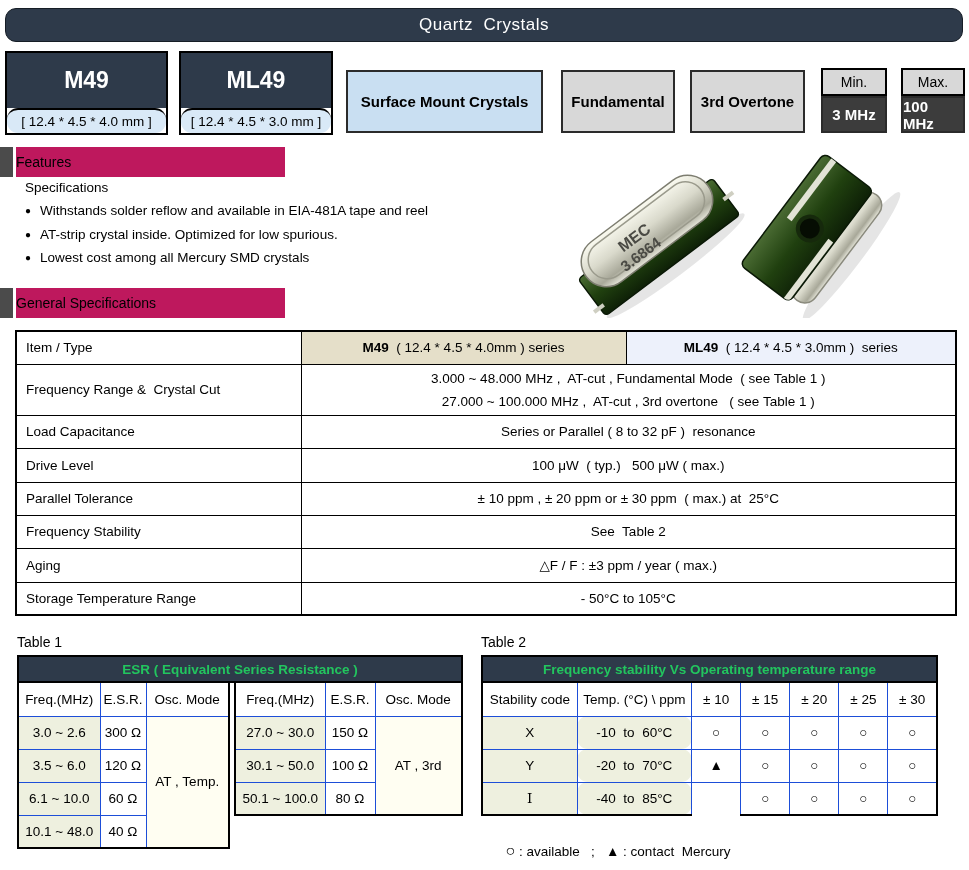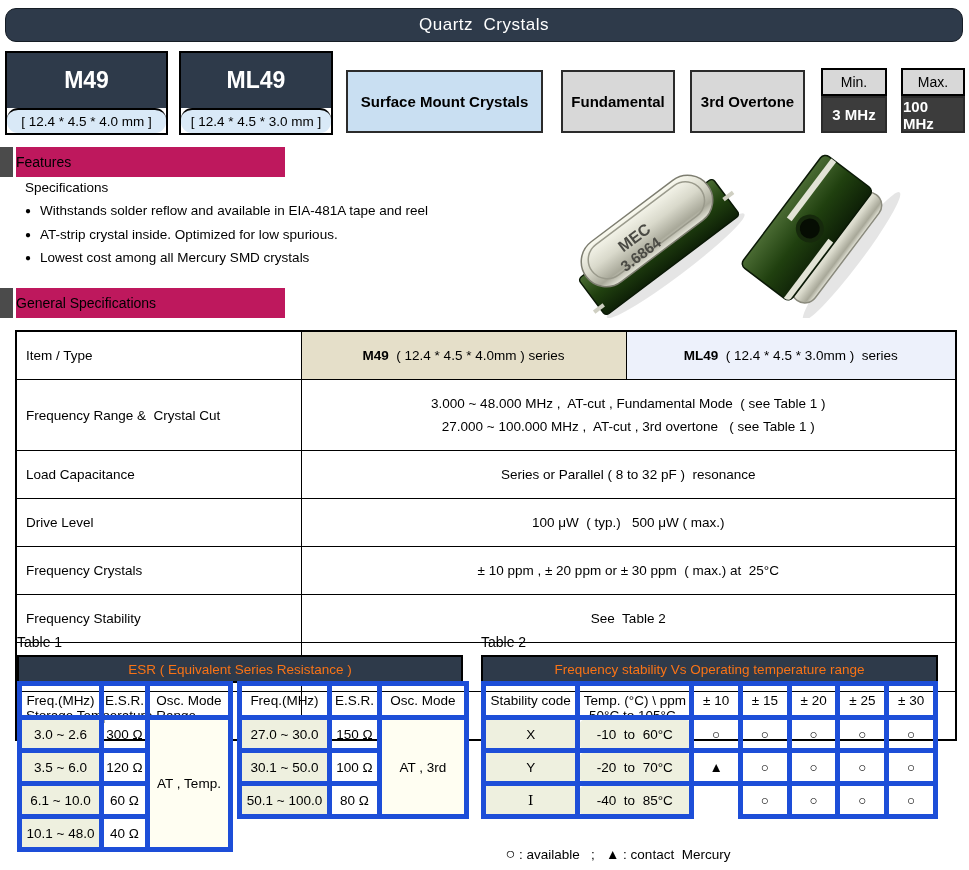--- a/index.html
+++ b/index.html
@@ -29,33 +29,33 @@
   
   .section-tab  { width:13px; height:30px; background:#4b4b4b; }
   .section-band { height:30px; width:269px; background:#be185d; display:flex;
                   align-items:center; font-size:14px; box-sizing:border-box; }
   .body-text { font-size:13.5px; }
   .bullet-dot { font-size:10px; margin-right:9px; position:relative; top:-1px; }
 
   
   table { border-collapse:collapse; table-layout:fixed; }
   .gtab { width:940px; border:2px solid #000; }
-  .gtab td { border:1px solid #000; font-size:13.5px; padding:16px; vertical-align:middle; }
+  .gtab td { border:1px solid #000; font-size:13.5px; padding:0; vertical-align:middle; }
   .gtab td.lbl { text-align:left; padding-left:9px; }
   .gtab td.val { text-align:center; }
   .cell-m49  { background:#e5dfc9; text-align:center; }
   .cell-ml49 { background:#edf1fb; text-align:center; }
 
   
   .t-title { font-size:14px; margin-bottom:5px; }
-  .t-head { background:#2e3a4a; border:2px solid #000; box-sizing:border-box; color:#f97316;
-            font-size:13.5px; height:28px; display:flex; align-items:center; justify-content:center; }
+  .t-head { background:#2e3a4a; border:2px solid #000; box-sizing:border-box; color:#22c55e;
+            font-size:13.5px; height:28px; display:flex; align-items:center; justify-content:center;font-weight:bold; }
   .t-body { display:flex; align-items:flex-start; gap:4px; margin-top:-2px; }
   .stab { border:2px solid #000; }
-  .stab td { border:5px solid #1d4ed8; font-size:13.5px; text-align:center; padding:0; vertical-align:middle;margin-top:29px; }
+  .stab td { border:1px solid #1d4ed8; font-size:13.5px; text-align:center; padding:0; vertical-align:middle;margin-top:29px; }
   .freq-cell { background:#eef0df; }
   .osc-cell  { background:#fffef2; }
   .mark { font-size:15px; }
   .serif { font-family:"DejaVu Serif", serif; }
   td.gap-cell { border-bottom-style:hidden; }
   .legend { font-size:13.5px; }
   .legend .big { font-size:16px; }
 </style>
 </head>
 <body>
@@ -163,21 +163,21 @@
     </tr>
     <tr style="height:33px">
       <td class="lbl">Load Capacitance</td>
       <td class="val pre" colspan="2">Series or Parallel ( 8 to 32 pF )  resonance</td>
     </tr>
     <tr style="height:34px">
       <td class="lbl">Drive Level</td>
       <td class="val pre" colspan="2">100 μW  ( typ.)   500 μW ( max.)</td>
     </tr>
     <tr style="height:33px">
-      <td class="lbl">Frequency Crystals</td>
+      <td class="lbl">Parallel Tolerance</td>
       <td class="val pre" colspan="2">± 10 ppm , ± 20 ppm or ± 30 ppm  ( max.) at  25°C</td>
     </tr>
     <tr style="height:33px">
       <td class="lbl">Frequency Stability</td>
       <td class="val pre" colspan="2">See  Table 2</td>
     </tr>
     <tr style="height:34px">
       <td class="lbl">Aging</td>
       <td class="val pre" colspan="2">△F / F : ±3 ppm / year ( max.)</td>
     </tr>

